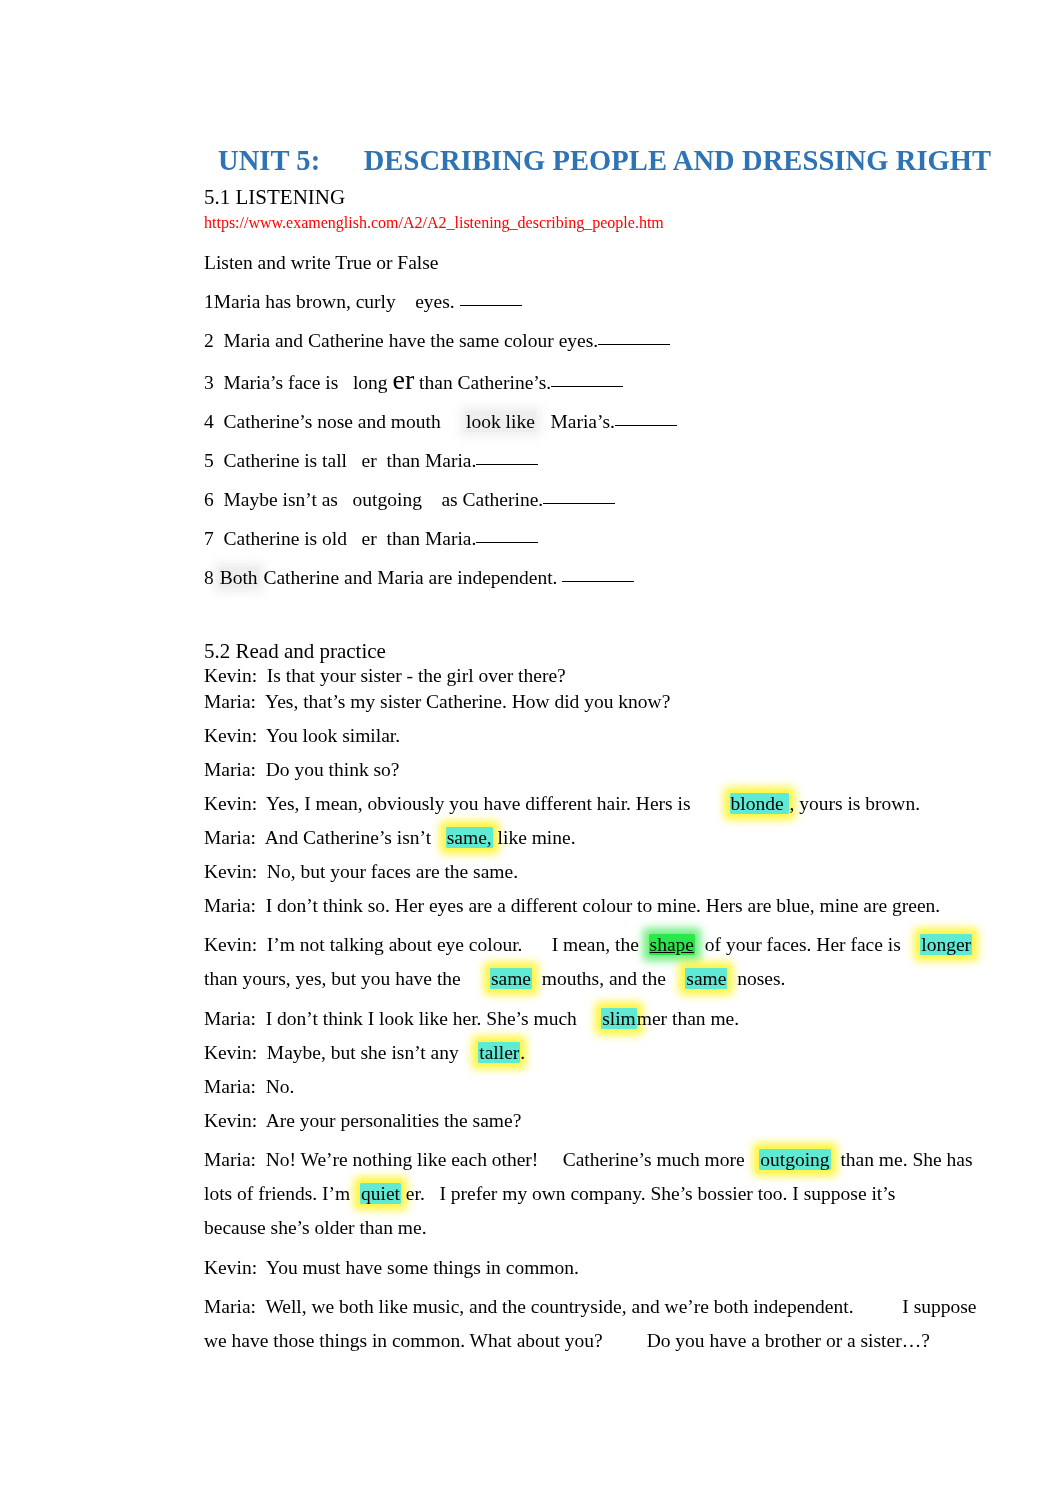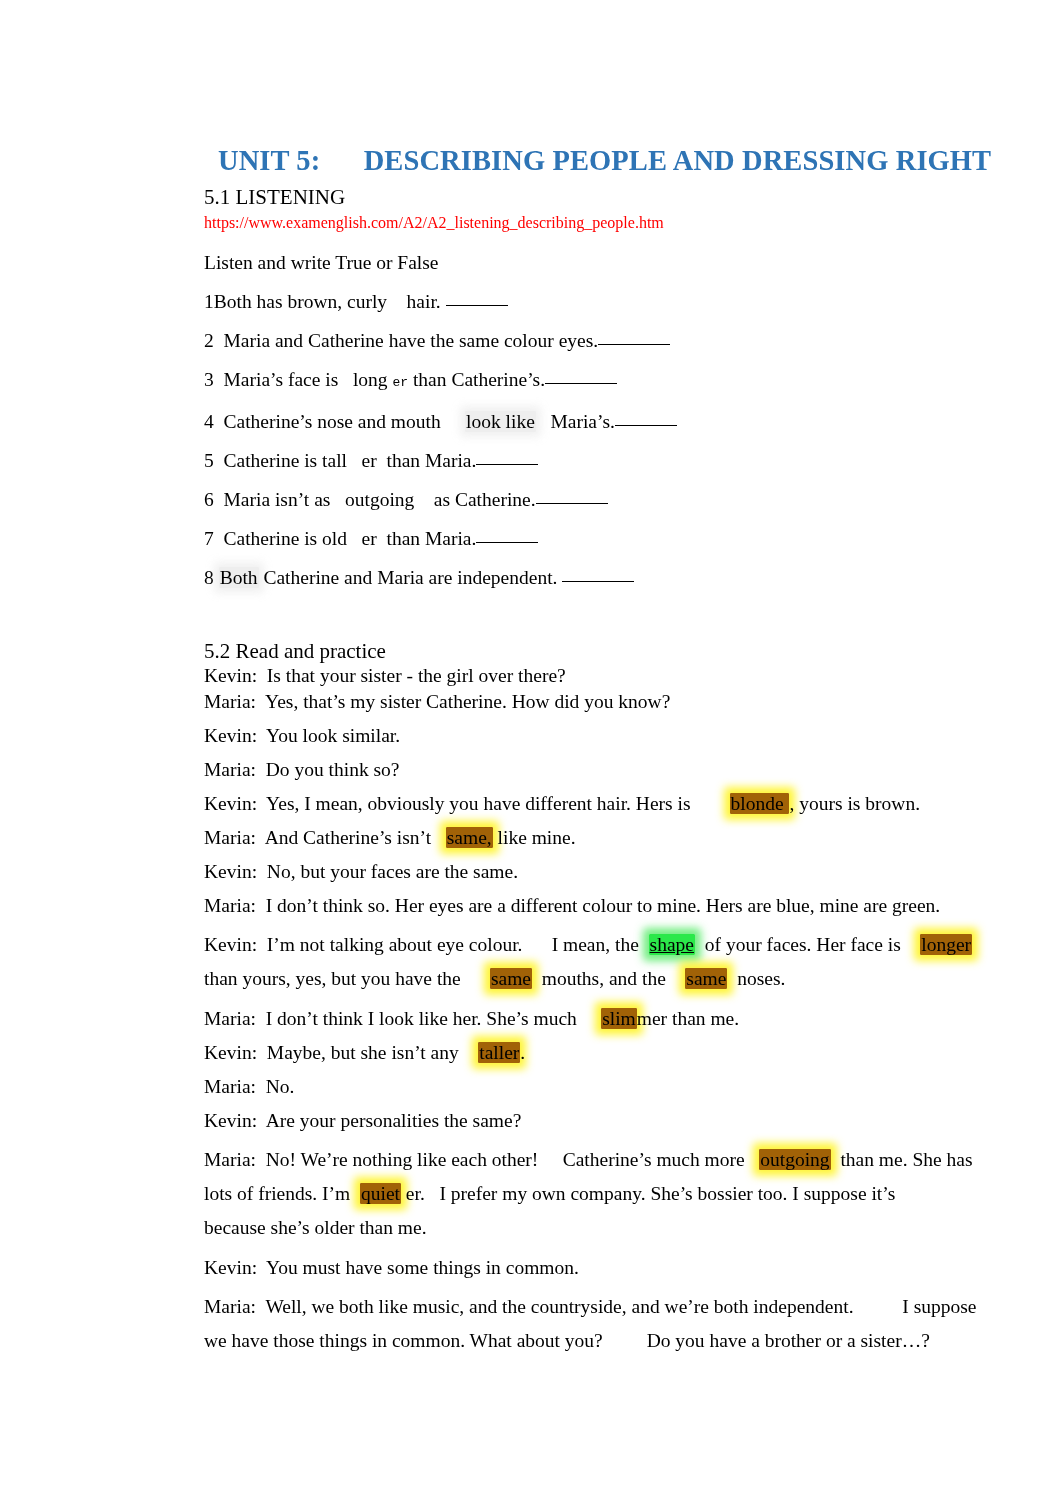--- a/index.html
+++ b/index.html
@@ -81,40 +81,40 @@
   .blank {
     display: inline-block;
     border-bottom: 1.6px solid #000;
     vertical-align: 2px;
   }
   .blank.w1 { width: 62px; }
   .blank.w2 { width: 72px; }
 
   
   .sans-er {
-    font-family: Liberation Mono, monospace;
-    font-size: 13px;
+    font-family: Liberation Serif, serif;
+    font-size: 28px;
   }
 
   
   .dlg {
     font-size: 19.5px;
     line-height: 23px;
     white-space: pre-wrap;
     margin-bottom: 11px;
   }
   .dlg.tight { margin-bottom: 3px; }
   .dlg.wrap {
     white-space: pre-wrap;
     line-height: 34px;
   }
 
   
   .hl-y {
-    background: #a16207;
+    background: #5eead4;
     box-shadow: 0 0 9px 6px rgba(255,242,0,0.78);
     border-radius: 1px;
     padding: 0 1px;
     text-align: right;
   }
   .hl-g {
     background: #2BE84A;
     box-shadow: 0 0 9px 6px rgba(60,232,80,0.72);
     border-radius: 1px;
     padding: 0 1px;
@@ -140,31 +140,31 @@
     <div class="sec-label">5.1 LISTENING</div>
 
     <div class="url">https://www.examenglish.com/A2/A2_listening_describing_people.htm</div>
 
     <div class="gap-sm"></div>
 
     <div class="p">Listen and write True or False</div>
 
     <div class="gap-sm"></div>
 
-    <div class="q-line"><span>1</span><span>Both has brown, curly    hair. </span><span class="blank w1"></span></div>
+    <div class="q-line"><span>1</span><span>Maria has brown, curly    eyes. </span><span class="blank w1"></span></div>
 
     <div class="q-line"><span>2</span><span>&nbsp;&nbsp;</span><span>Maria and Catherine have the same colour eyes.</span><span class="blank w2"></span></div>
 
     <div class="q-line"><span>3</span><span>&nbsp;&nbsp;</span><span>Maria’s face is   long </span><span class="sans-er">er</span><span> than Catherine’s.</span><span class="blank w2"></span></div>
 
     <div class="q-line"><span>4</span><span>&nbsp;&nbsp;</span><span>Catherine’s nose and mouth     </span><span class="hl-ghost">look like</span><span>   Maria’s.</span><span class="blank w1"></span></div>
 
     <div class="q-line"><span>5</span><span>&nbsp;&nbsp;</span><span>Catherine is tall   er  than Maria.</span><span class="blank w1"></span></div>
 
-    <div class="q-line"><span>6</span><span>&nbsp;&nbsp;</span><span>Maria isn’t as   outgoing    as Catherine.</span><span class="blank w2"></span></div>
+    <div class="q-line"><span>6</span><span>&nbsp;&nbsp;</span><span>Maybe isn’t as   outgoing    as Catherine.</span><span class="blank w2"></span></div>
 
     <div class="q-line"><span>7</span><span>&nbsp;&nbsp;</span><span>Catherine is old   er  than Maria.</span><span class="blank w1"></span></div>
 
     <div class="q-line"><span>8</span><span> </span><span class="hl-ghost">Both</span><span> Catherine and Maria are independent. </span><span class="blank w2"></span></div>
 
     <div class="gap-lg"></div>
 
     <div class="sec-label">5.2 Read and practice</div>
 
     <div class="dlg tight"><span>Kevin:</span><span>  Is that your sister - the girl over there?</span></div>

